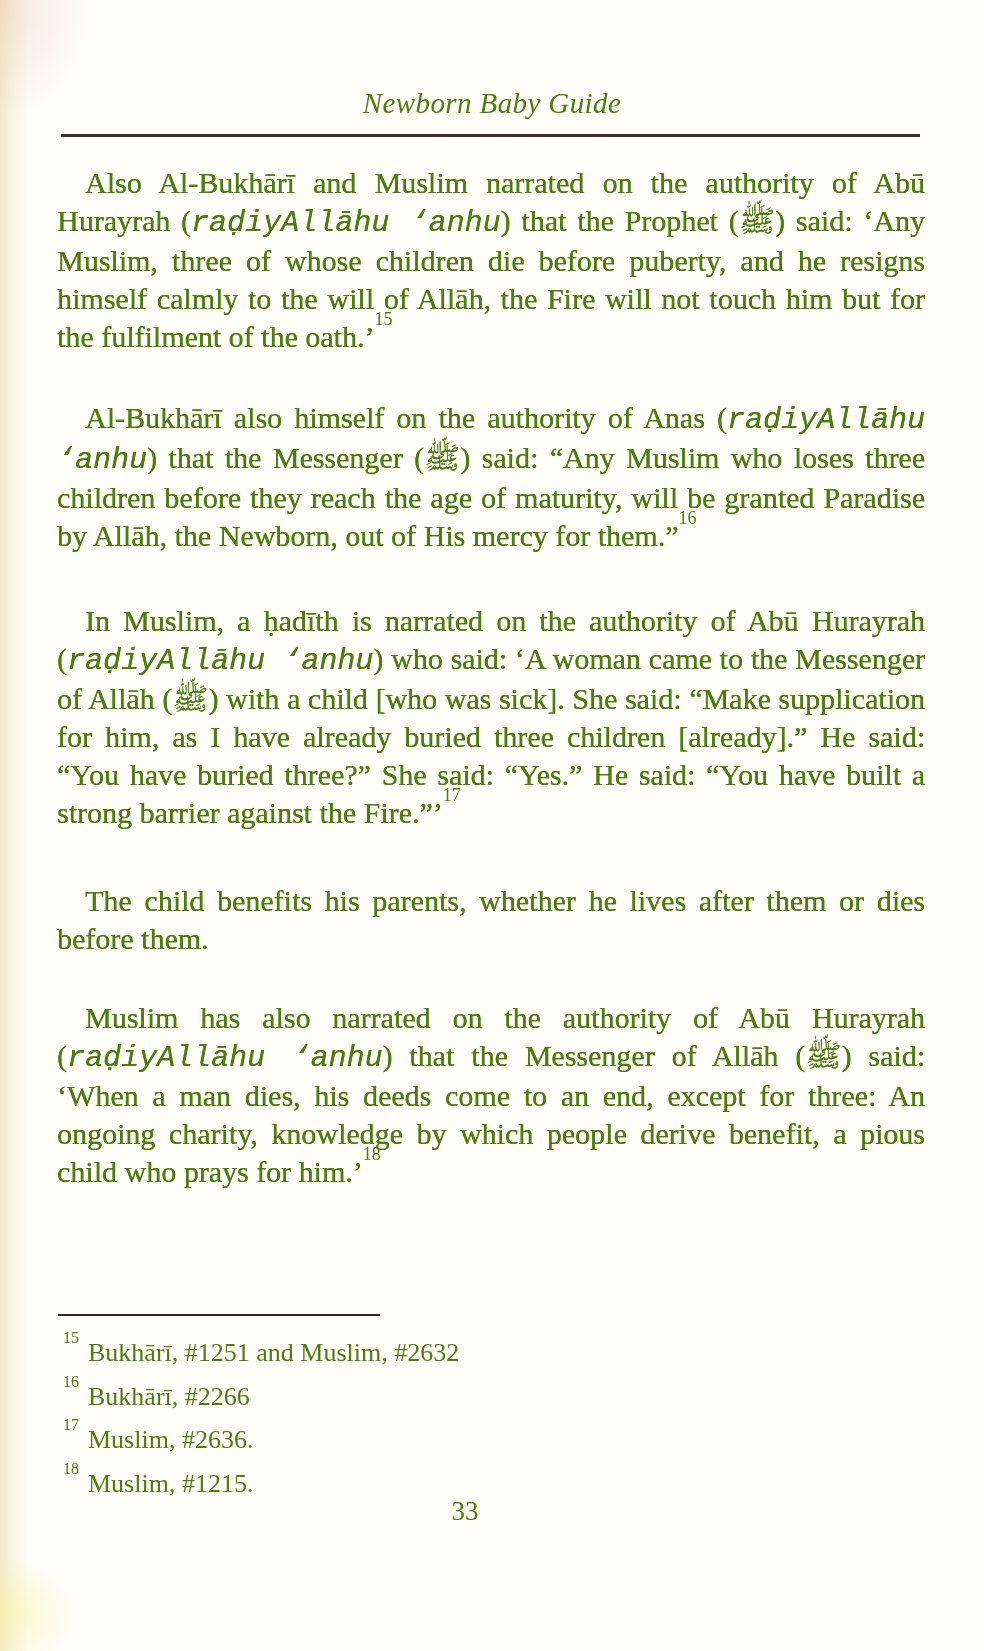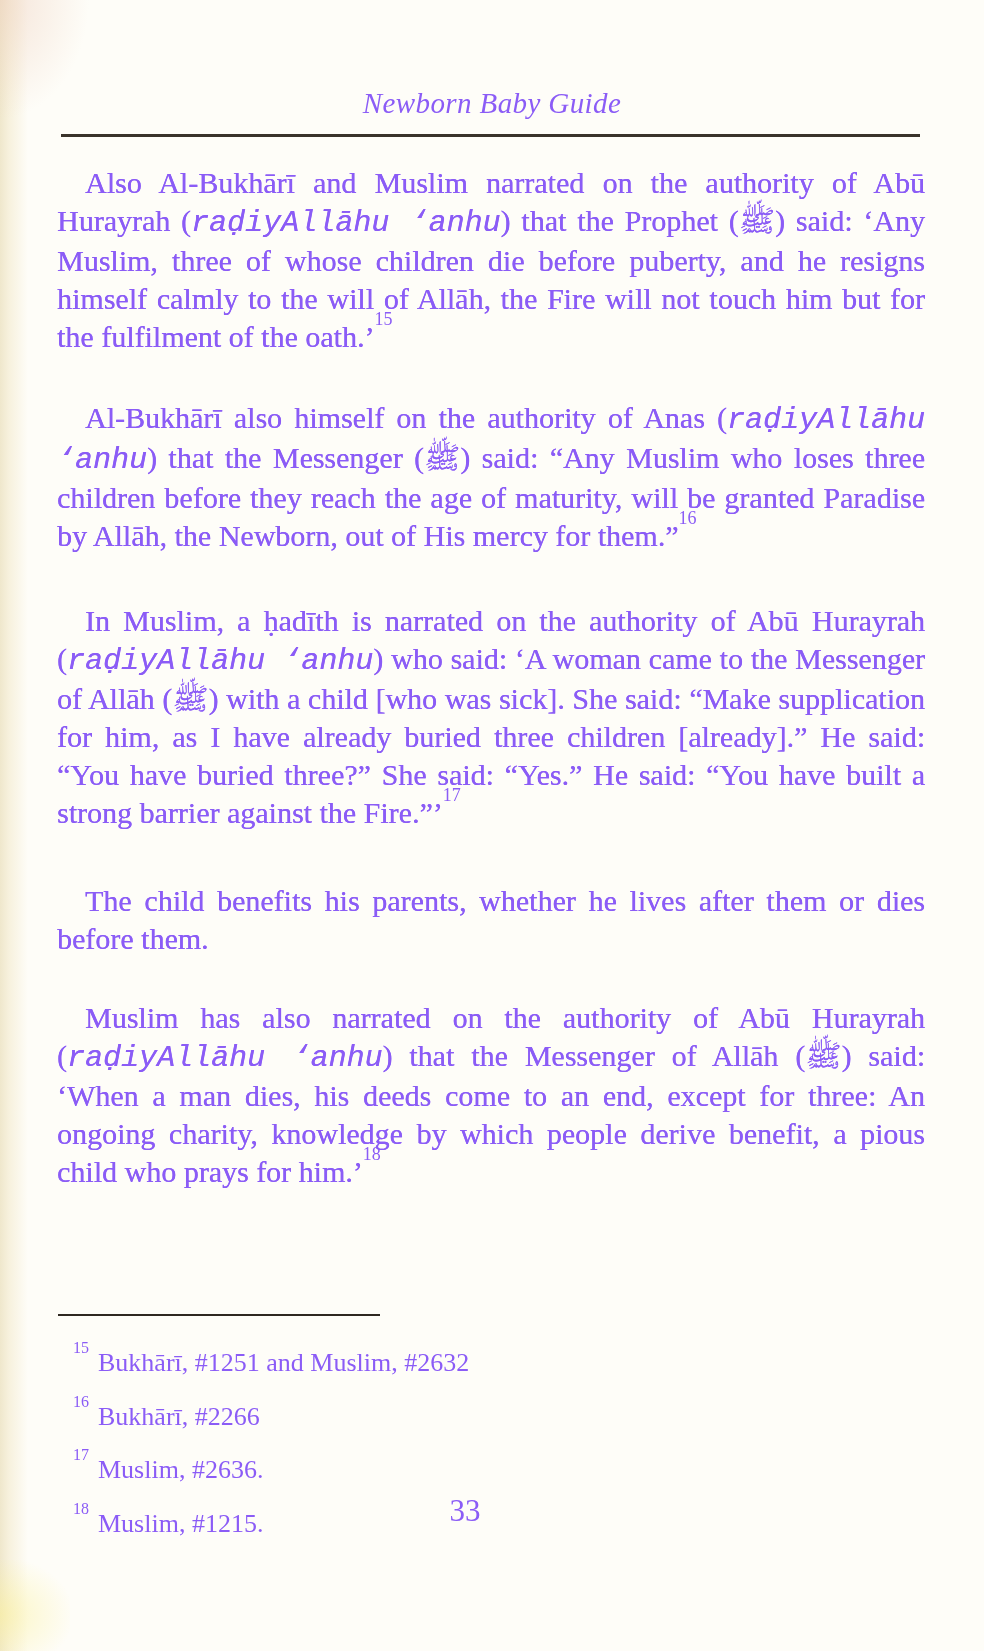--- a/index.html
+++ b/index.html
@@ -7,21 +7,21 @@
     padding: 0;
     background: #ffffff;
   }
   .page {
     position: relative;
     width: 984px;
     height: 1651px;
     background: #fefdf8;
     overflow: hidden;
     font-family: "Liberation Serif", serif;
-    color: #8b5cf6;
+    color: #4d7c0f;
   }
   
   .edge-left {
     position: absolute;
     left: 0; top: 0; bottom: 0;
     width: 28px;
     background: linear-gradient(90deg, #efe7cc 0px, #f7f1dd 9px, rgba(254,253,248,0) 28px);
     pointer-events: none;
   }
   .corner-top-left {
@@ -89,34 +89,34 @@
     background: #2e2821;
   }
   .footnotes {
     position: absolute;
     top: 1324px;
     left: 57px;
     width: 868px;
     font-size: 26px;
     line-height: 31px;
   }
-  .fn { margin: 16px; }
+  .fn { margin: 6px; }
   .fn-num {
     font-size: 16px;
     position: relative;
     top: -8px;
     margin-right: 9px;
   }
   .page-number {
     position: absolute;
     top: 1492px;
     left: 0;
     right: 54px;
     text-align: center;
-    font-size: 31px;
+    font-size: 27px;
     line-height: 38px;
   }
 </style>
 </head>
 <body>
 
 <div class="page">
 
   <div class="edge-left"></div>
   <div class="corner-top-left"></div>

